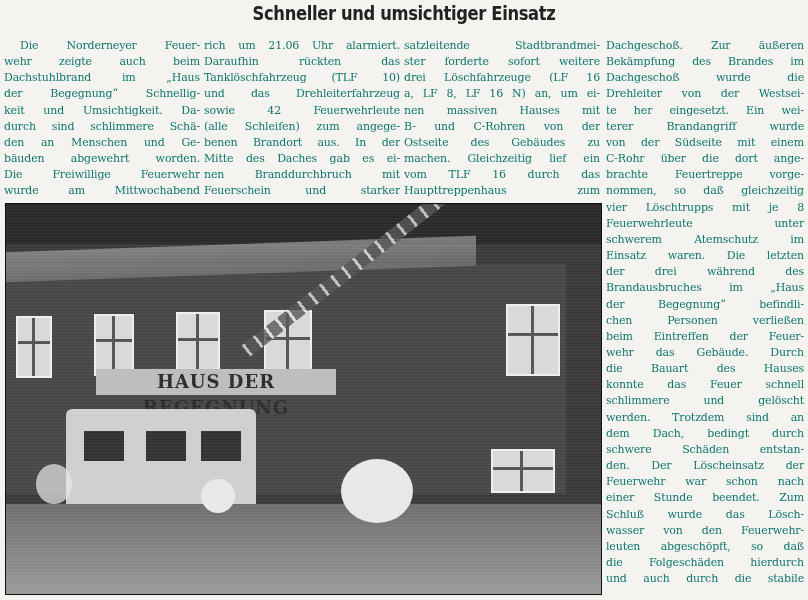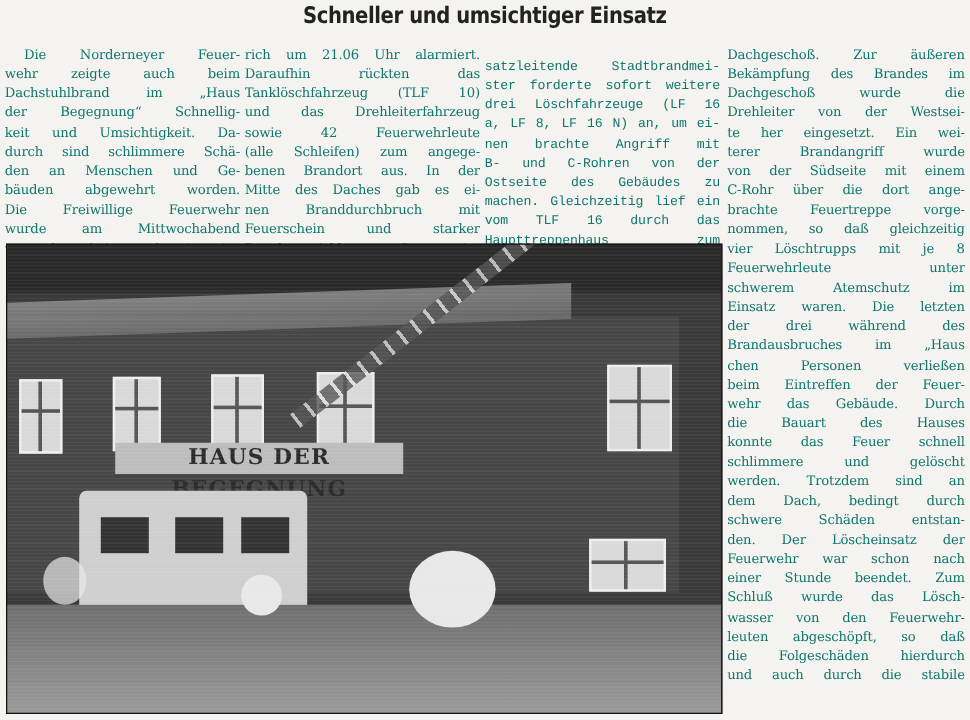--- a/index.html
+++ b/index.html
@@ -25,21 +25,21 @@
     font-size: 11px;
     line-height: 16.15px;
     text-align: justify;
     letter-spacing: -0.15px;
     color: #0f766e;
   }
   .col .line { display: block; white-space: nowrap; text-align-last: justify; text-align: justify; overflow: hidden; }
   .col .line.indent { padding-left: 16px; }
   #c1 { left: 4px;   top: 38px; width: 196px; }
   #c2 { left: 204px; top: 38px; width: 196px; }
-  #c3 { left: 404px; top: 48px; width: 196px; font-family: Liberation Mono, monospace; }
+  #c3 { left: 404px; top: 38px; width: 196px; }
   #c4 { left: 606px; top: 38px; width: 198px; }
 
   .photo {
     position: absolute; left: 5px; top: 203px; width: 595px; height: 390px;
     background: #3a3a3a;
     overflow: hidden;
     border: 1px solid #111;
   }
   .photo .sky { position:absolute; left:0; top:0; width:100%; height:40px; background:#2a2a2a; }
   .photo .roof { position:absolute; left:0; top:40px; width:470px; height:30px;
@@ -92,21 +92,21 @@
     <span class="line">Mitte des Daches gab es ei-</span>
     <span class="line">nen Branddurchbruch mit</span>
     <span class="line">Feuerschein und starker</span>
     <span class="line">Rauchentwicklung. Der ein-</span>
   </div>
 <div class="col" id="c3">
     <span class="line">satzleitende Stadtbrandmei-</span>
     <span class="line">ster forderte sofort weitere</span>
     <span class="line">drei Löschfahrzeuge (LF 16</span>
     <span class="line">a, LF 8, LF 16 N) an, um ei-</span>
-    <span class="line">nen brachte Angriff mit</span>
+    <span class="line">nen massiven Hauses mit</span>
     <span class="line">B- und C-Rohren von der</span>
     <span class="line">Ostseite des Gebäudes zu</span>
     <span class="line">machen. Gleichzeitig lief ein</span>
     <span class="line">vom TLF 16 durch das</span>
     <span class="line">Haupttreppenhaus zum</span>
   </div>
 <div class="col" id="c4">
     <span class="line">Dachgeschoß. Zur äußeren</span>
     <span class="line">Bekämpfung des Brandes im</span>
     <span class="line">Dachgeschoß wurde die</span>
@@ -116,20 +116,21 @@
     <span class="line">von der Südseite mit einem</span>
     <span class="line">C-Rohr über die dort ange-</span>
     <span class="line">brachte Feuertreppe vorge-</span>
     <span class="line">nommen, so daß gleichzeitig</span>
     <span class="line">vier Löschtrupps mit je 8</span>
     <span class="line">Feuerwehrleute unter</span>
     <span class="line">schwerem Atemschutz im</span>
     <span class="line">Einsatz waren. Die letzten</span>
     <span class="line">der drei während des</span>
     <span class="line">Brandausbruches im „Haus</span>
+    <span class="line">der Begegnung“ befindli-</span>
     <span class="line">chen Personen verließen</span>
     <span class="line">beim Eintreffen der Feuer-</span>
     <span class="line">wehr das Gebäude. Durch</span>
     <span class="line">die Bauart des Hauses</span>
     <span class="line">konnte das Feuer schnell</span>
     <span class="line">schlimmere und gelöscht</span>
     <span class="line">werden. Trotzdem sind an</span>
     <span class="line">dem Dach, bedingt durch</span>
     <span class="line">schwere Schäden entstan-</span>
     <span class="line">den. Der Löscheinsatz der</span>

